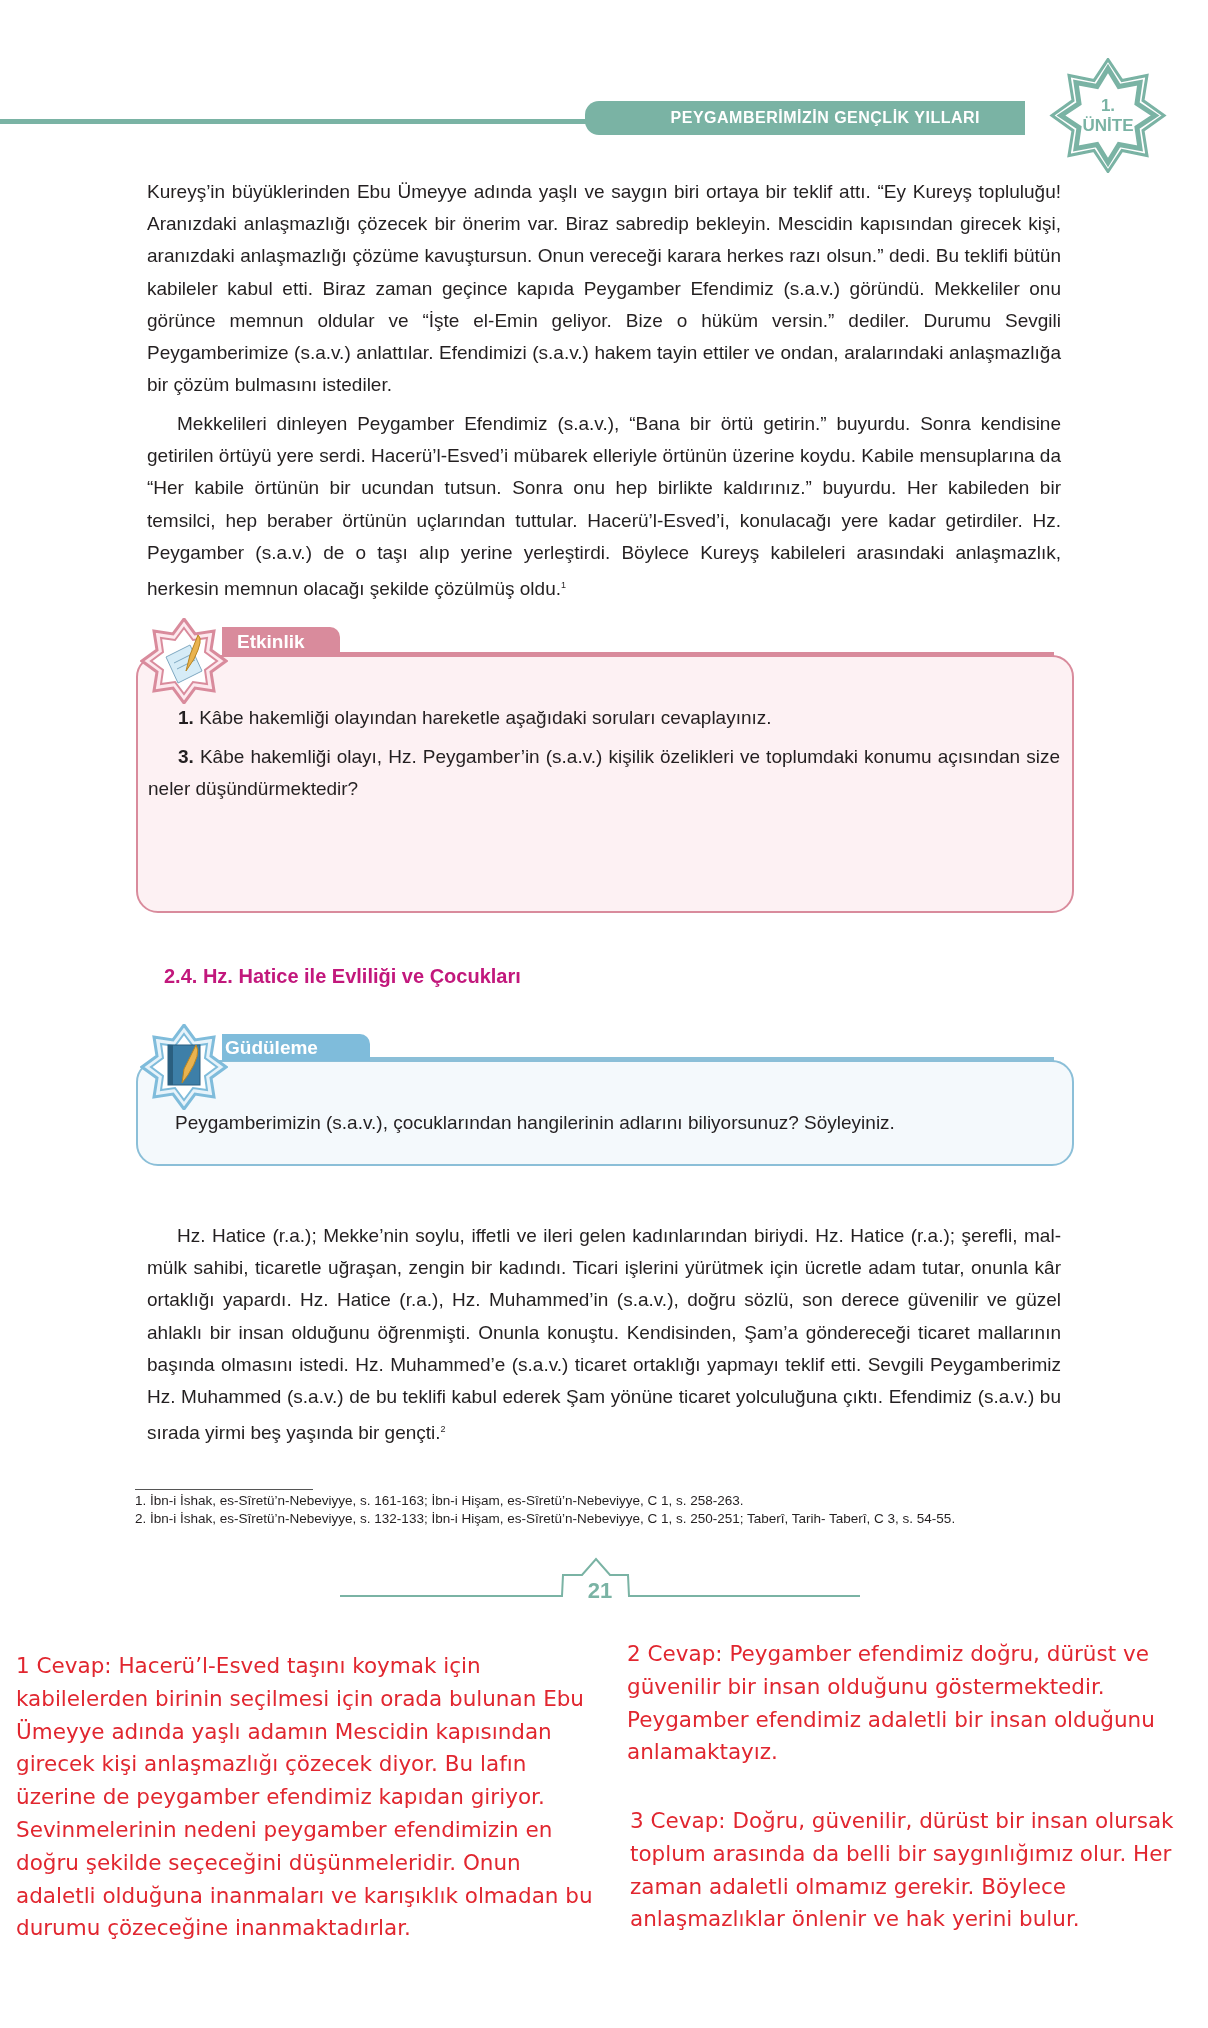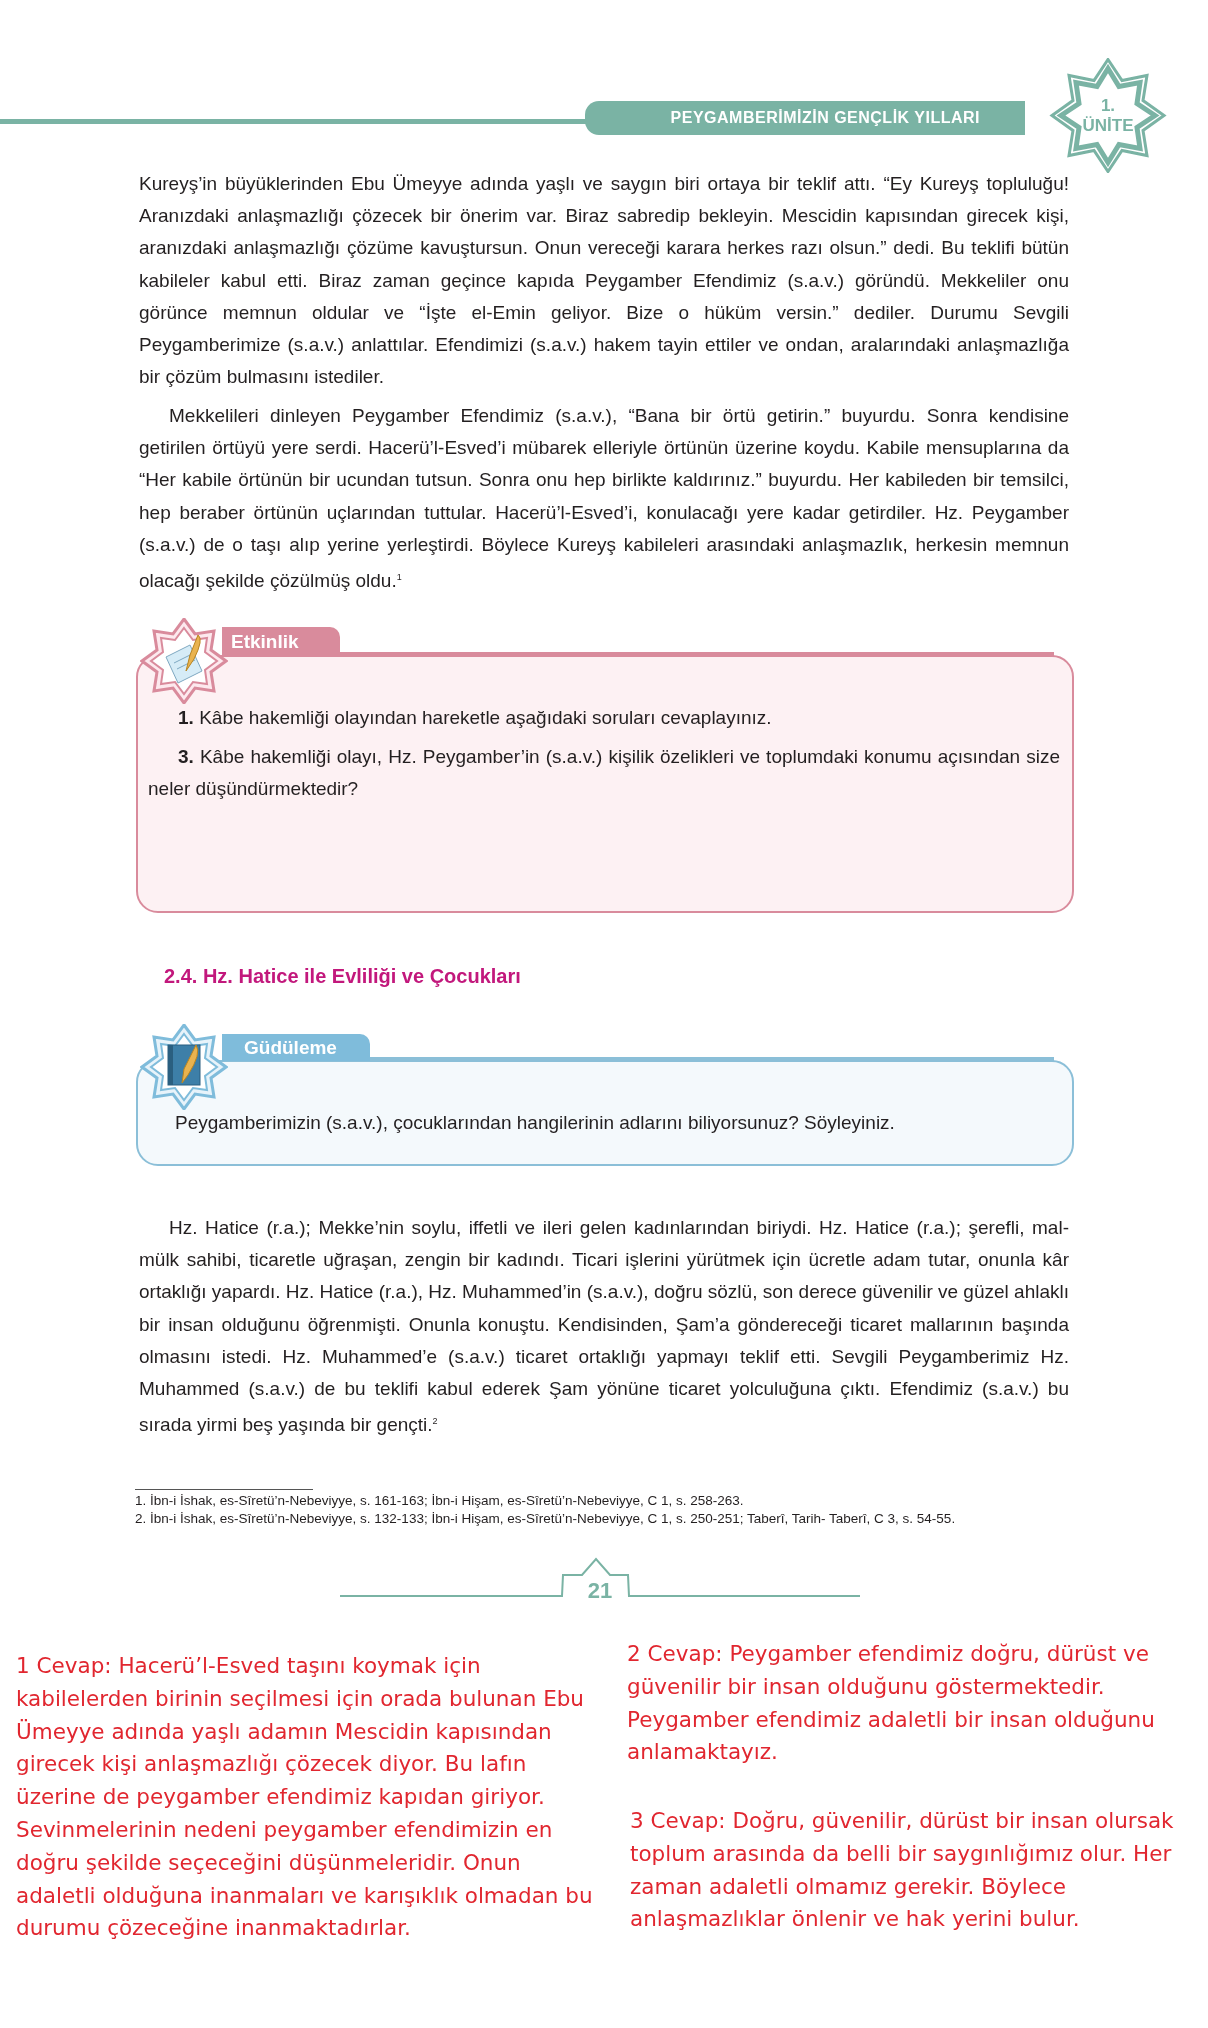--- a/index.html
+++ b/index.html
@@ -7,39 +7,39 @@
   .abs { position:absolute; }
 
   
   .hdr-line { left:0; top:119px; width:630px; height:5px; background:#7ab3a4; }
   .hdr-pill { left:585px; top:101px; width:440px; height:34px; background:#7ab3a4; border-radius:14px 0 0 14px; color:#fff; font-weight:bold; font-size:16px; letter-spacing:0.5px; display:flex; align-items:center; justify-content:flex-end; padding-right:45px; box-sizing:border-box; }
   .hdr-star { left:1048px; top:58px; width:120px; height:115px; }
   .star-text { position:absolute; left:0; top:0; width:120px; height:115px; display:flex; flex-direction:column; align-items:center; justify-content:center; color:#7ab3a4; font-weight:bold; font-size:17px; line-height:20px; }
 
   
   .para { left:135px; width:938px; font-size:19px; line-height:32.2px; text-align:justify; }
-  .para p { margin:4px; }
+  .para p { margin:12px; }
   .indent { text-indent:30px; }
   .sup { font-size:9px; vertical-align:super; }
   b { font-weight:normal; }
 
   
   .etk-box { left:136px; top:655px; width:938px; height:258px; background:#fdf1f3; border:2px solid #d98b9c; border-radius:22px; box-sizing:border-box; }
   .etk-topline { left:330px; top:652px; width:724px; height:4px; background:#d98b9c; }
-  .etk-tab { left:222px; top:627px; width:118px; height:29px; background:#d98b9c; border-radius:0 10px 0 0; color:#fff; font-weight:bold; font-size:19px; padding-left:9px; box-sizing:border-box; line-height:29px; }
+  .etk-tab { left:222px; top:627px; width:118px; height:29px; background:#d98b9c; border-radius:0 10px 0 0; color:#fff; font-weight:bold; font-size:19px; padding-left:15px; box-sizing:border-box; line-height:29px; }
   .etk-items { left:148px; top:702px; width:912px; font-size:19px; line-height:32px; }
   .etk-items p { margin:0 0 7px 0; text-indent:30px; }
   .etk-items p b { font-weight:bold; }
 
   .section-heading { left:164px; top:965px; font-size:20px; font-weight:bold; color:#c2187c; }
 
   
   .gud-box { left:136px; top:1060px; width:938px; height:106px; background:#f4f9fc; border:2px solid #8bbfd8; border-radius:22px; box-sizing:border-box; }
   .gud-topline { left:330px; top:1057px; width:724px; height:4px; background:#8bbfd8; }
-  .gud-tab { left:222px; top:1034px; width:148px; height:27px; background:#7fbcdb; border-radius:0 10px 0 0; color:#fff; font-weight:bold; font-size:19px; padding-left:22px; box-sizing:border-box; line-height:27px; }
+  .gud-tab { left:222px; top:1034px; width:148px; height:27px; background:#7fbcdb; border-radius:0 10px 0 0; color:#fff; font-weight:bold; font-size:19px; padding-left:3px; box-sizing:border-box; line-height:27px; }
   .gud-question { left:175px; top:1112px; font-size:19px; }
 
   
   .fn-rule { left:135px; top:1489px; width:178px; height:1px; background:#555; }
   .footnotes { left:135px; top:1492px; font-size:13.5px; line-height:18px; }
 
   
   .pg-svg { left:330px; top:1555px; width:540px; height:45px; }
   .pg-num { left:580px; top:1578px; width:40px; text-align:center; color:#7ab3a4; font-weight:bold; font-size:22px; }
 

